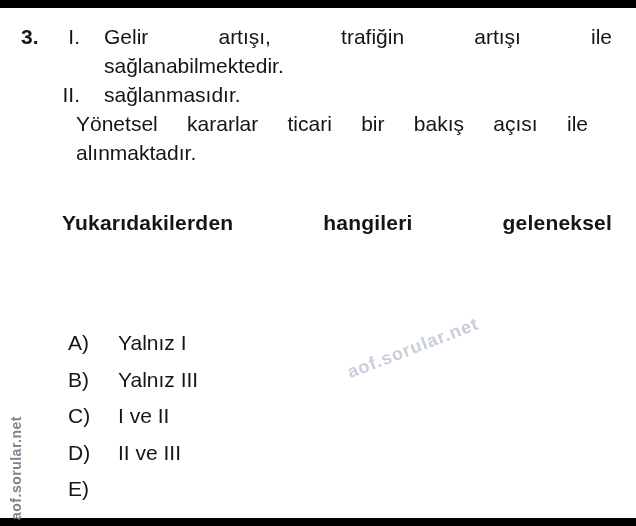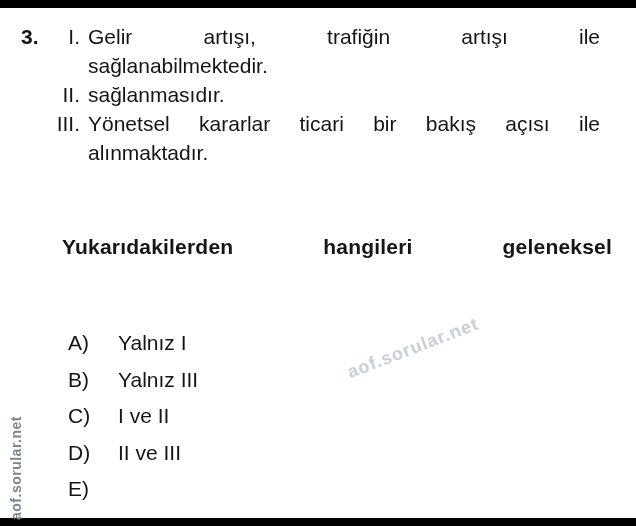--- a/index.html
+++ b/index.html
@@ -42,33 +42,33 @@
     width: 560px;
     font-size: 21px;
     line-height: 29px;
   }
   .item { display: flex; }
   .item .rn {
     flex: 0 0 28px;
     text-align: right;
   }
   .item .itext {
-    margin-left: 8px;
+    margin-left: 24px;
     width: 512px;
   }
   .jline {
     text-align: justify;
     text-align-last: justify;
     white-space: normal;
   }
 
   .stem {
     position: absolute;
     left: 62px;
-    top: 232px;
+    top: 208px;
     width: 550px;
     font-size: 21px;
     font-weight: bold;
     line-height: 29px;
     letter-spacing: 0.2px;
   }
 
   .options {
     position: absolute;
     left: 68px;
@@ -133,21 +133,20 @@
         <div>sağlanabilmektedir.</div>
       </div>
     </div>
     <div class="item">
       <div class="rn">II.</div>
       <div class="itext">
         <div>sağlanmasıdır.</div>
       </div>
     </div>
     <div class="item">
-      <div class="rn">III.</div>
       <div class="itext">
         <div class="jline">Yönetsel kararlar ticari bir bakış açısı ile</div>
         <div>alınmaktadır.</div>
       </div>
     </div>
   </div>
 
   <div class="stem">
     <div class="jline">Yukarıdakilerden hangileri geleneksel</div>
   </div>

